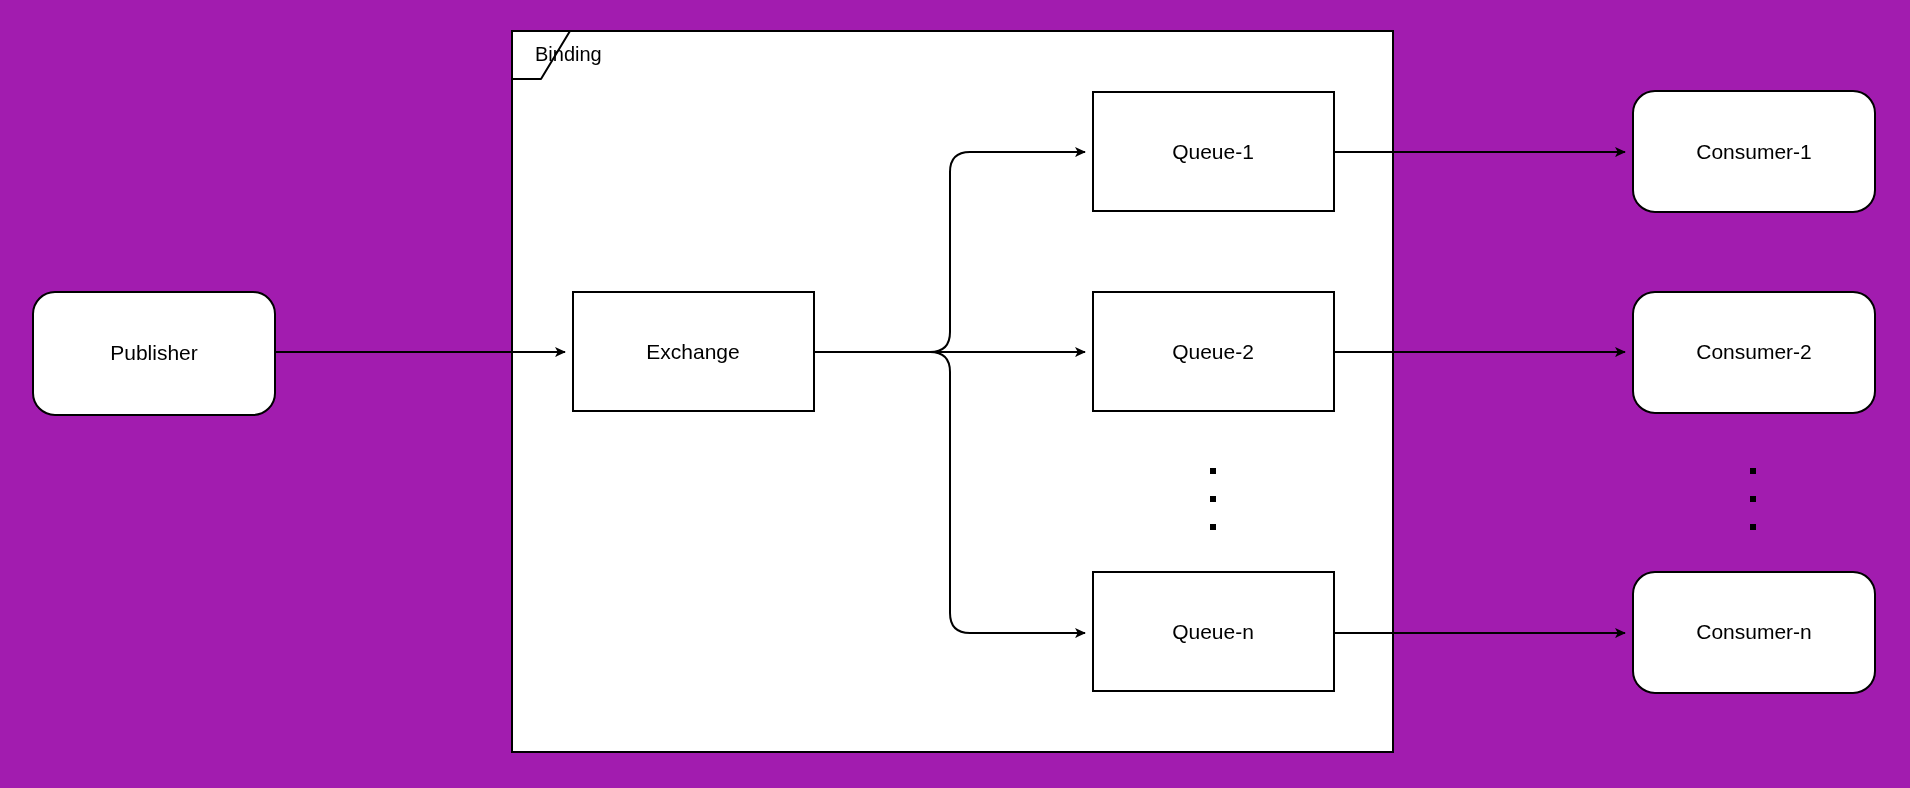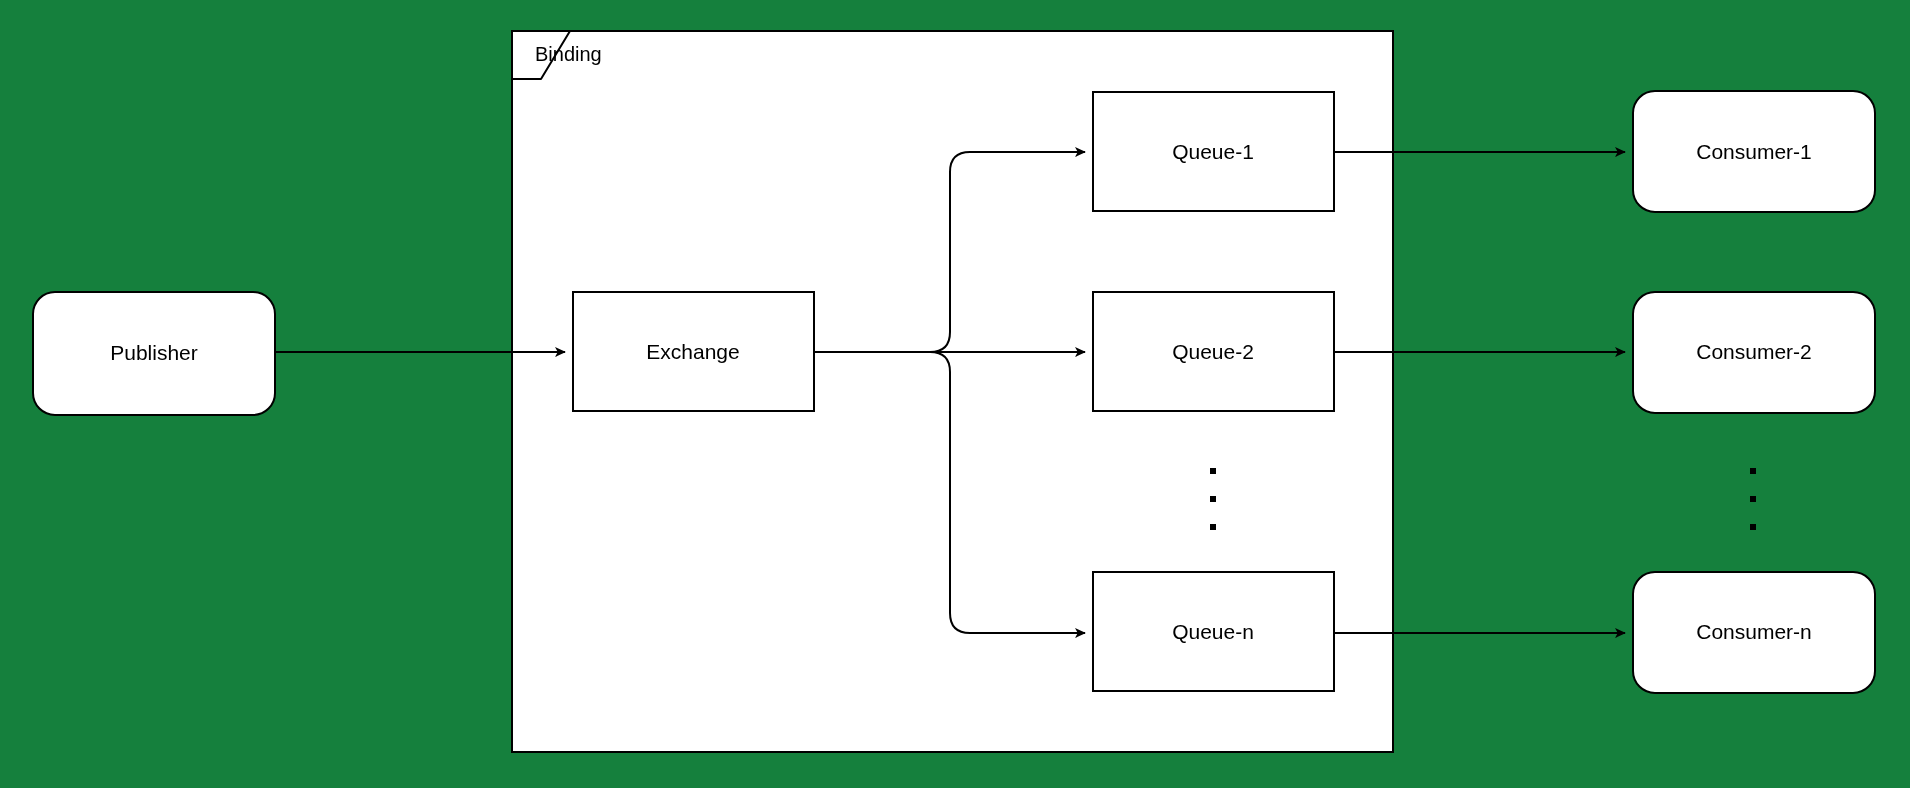--- a/index.html
+++ b/index.html
@@ -8,21 +8,21 @@
     padding: 0;
     background: #ffffff;
   }
   body {
     font-family: "Liberation Sans", sans-serif;
   }
   #diagram-root {
     position: relative;
     width: 1910px;
     height: 788px;
-    background: #15803d;
+    background: #a21caf;
     overflow: hidden;
   }
   #diagram-svg {
     position: absolute;
     top: 0;
     left: 0;
     width: 1910px;
     height: 788px;
     display: block;
   }

